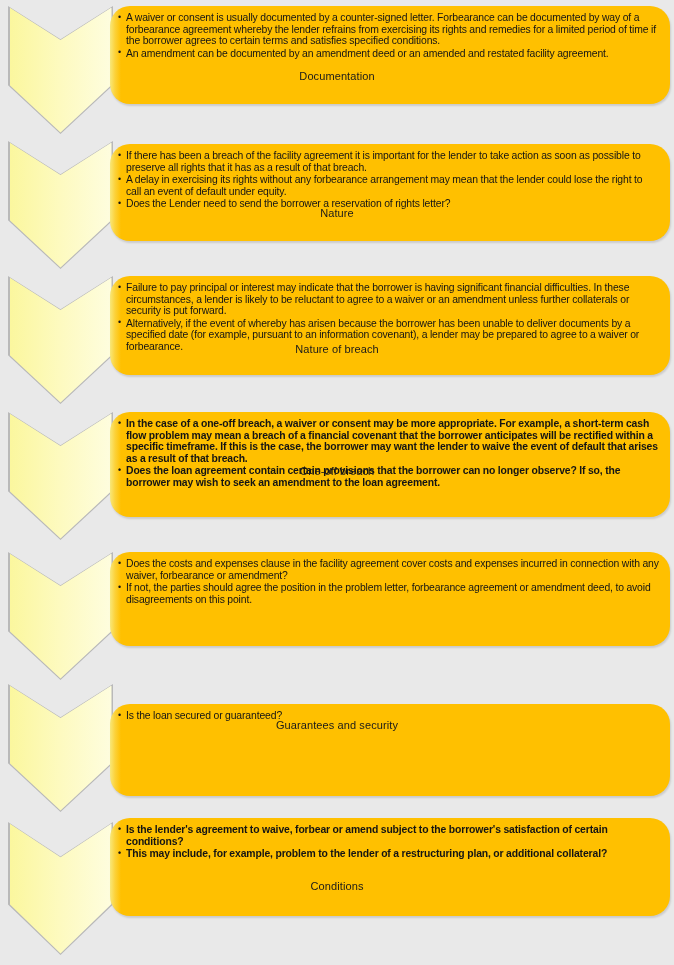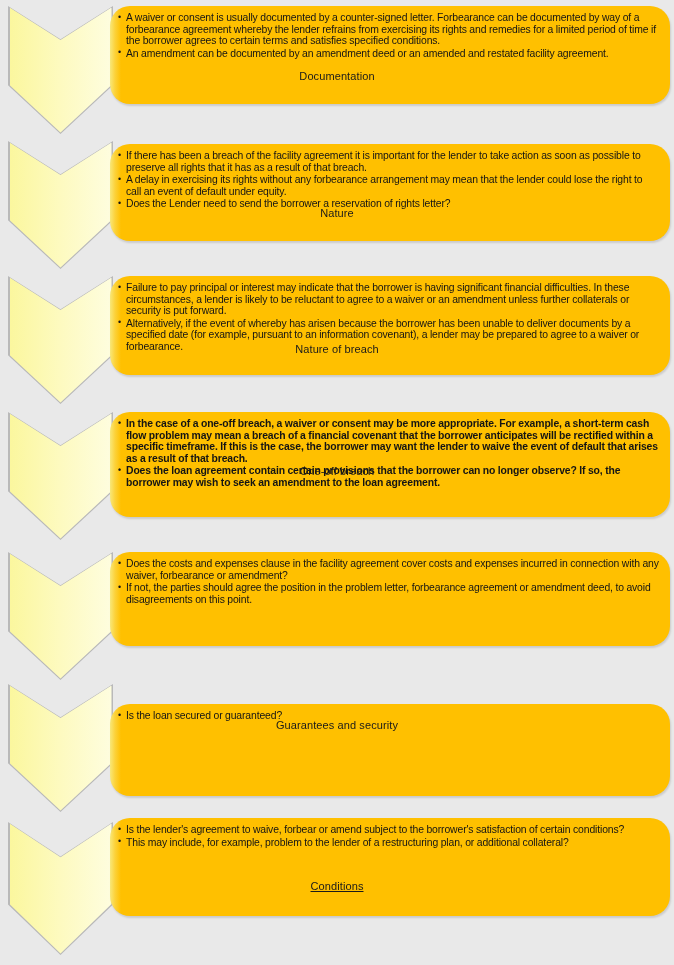--- a/index.html
+++ b/index.html
@@ -147,20 +147,20 @@
     </div>
     <div class="chevron-label" style="top: 719px;">Guarantees and security</div>
     <div class="content-box" style="top: 688px; min-height: 92px; margin-top: 16px;">
       <ul class="bullets">
         <li>Is the loan secured or guaranteed?</li>
       </ul>
     </div>
     <div class="chevron-outline" style="top: 822px; height: 133px;">
       <div class="chevron-inner"></div>
     </div>
-    <div class="chevron-label" style="top: 880px; text-decoration: underline;">Conditions</div>
-    <div class="content-box" style="top: 818px; min-height: 98px;">
+    <div class="chevron-label" style="top: 880px;">Conditions</div>
+    <div class="content-box" style="top: 818px; min-height: 98px; font-weight: bold;">
       <ul class="bullets">
         <li>Is the lender's agreement to waive, forbear or amend subject to the borrower's satisfaction of certain conditions?</li>
         <li>This may include, for example, problem to the lender of a restructuring plan, or additional collateral?</li>
       </ul>
     </div>
   </div>
 
 </body></html>

